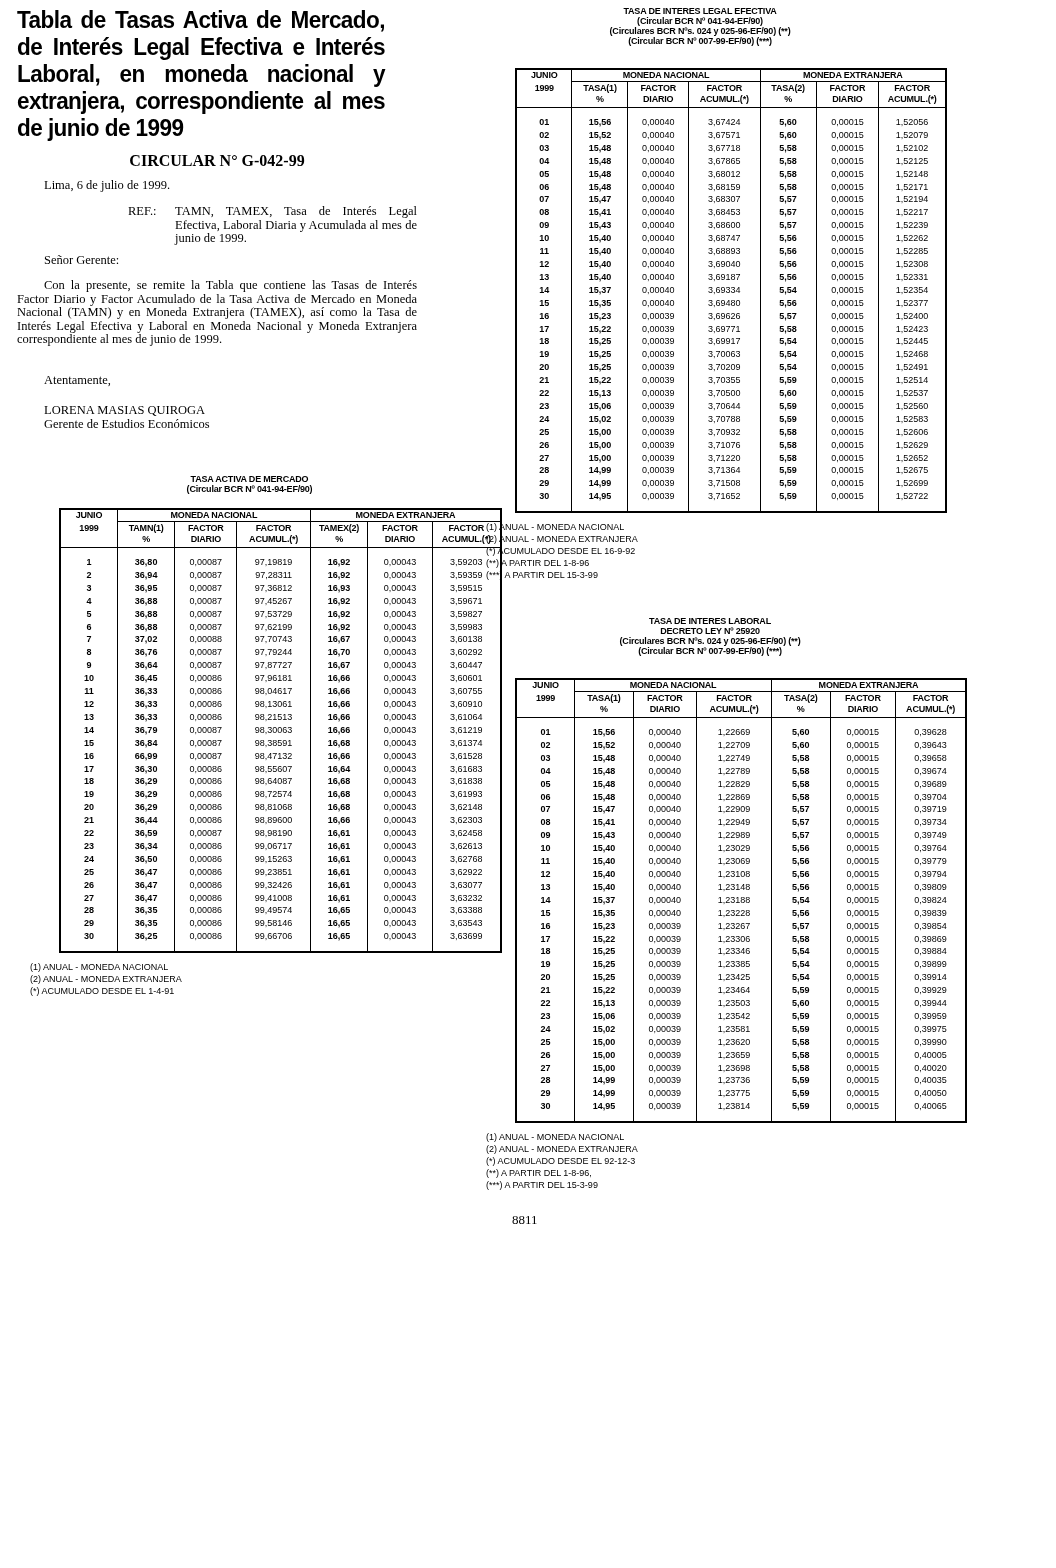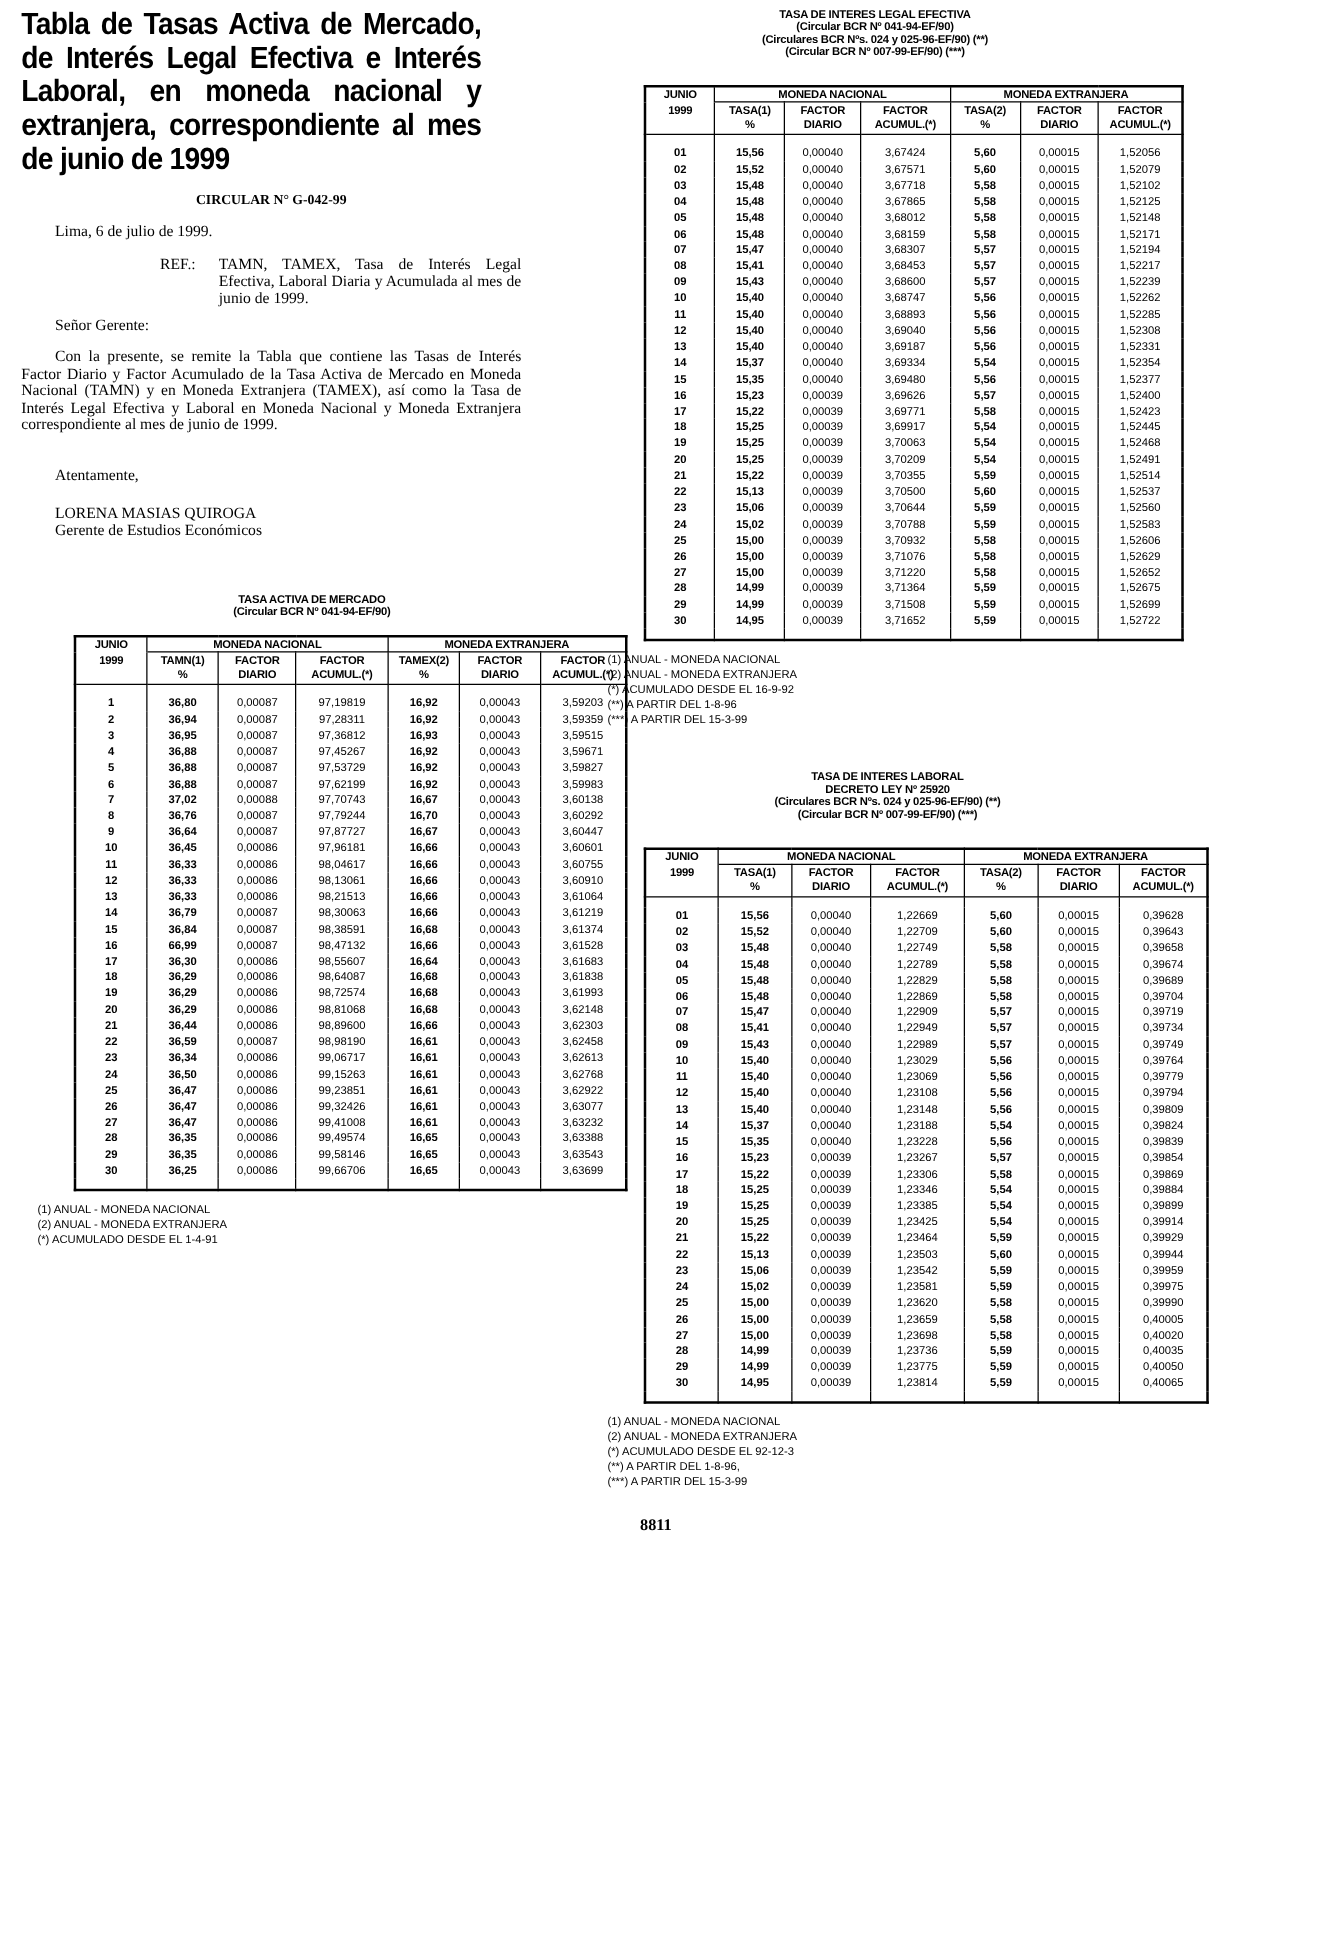--- a/index.html
+++ b/index.html
@@ -1,40 +1,40 @@
 <!DOCTYPE html>
 <html><head>
 <meta charset="utf-8">
 <style>
   html, body { margin:0; padding:0; background:#ffffff; }
   body { width:1056px; height:1568px; position:relative; overflow:hidden; color:#000; font-family:"Liberation Sans", sans-serif; }
   .abs { position:absolute; }
   .headline { left:17px; top:6px; width:400px; font-family:"Liberation Sans", sans-serif; font-weight:bold; font-size:24.5px; line-height:27px; letter-spacing:-0.6px; text-align:justify; transform:scaleX(0.92); transform-origin:left top; }
   .serif { font-family:"Liberation Serif", serif; font-size:12.5px; line-height:13.5px; }
-  .circular { left:17px; top:154px; width:400px; text-align:center; font-weight:bold; font-size:11px; }
+  .circular { left:17px; top:154px; width:400px; text-align:center; font-weight:bold; font-size:16px; }
   .lima { left:44px; top:179px; }
   .ref-label { left:128px; top:205px; }
   .ref-text { left:175px; top:205px; width:242px; text-align:justify; }
   .senor { left:44px; top:254px; }
   .body-par { left:17px; top:279px; width:400px; text-align:justify; text-indent:27px; }
   .atent { left:44px; top:374px; }
   .sign { left:44px; top:404px; }
   .tbl-title { font-weight:bold; font-size:9px; line-height:10px; text-align:center; letter-spacing:-0.2px; }
   table.t { border-collapse:collapse; position:absolute; font-family:"Liberation Sans", sans-serif; font-size:9px;margin-left:31px; }
   table.t td, table.t th { border-left:1.5px solid #000; border-right:1.5px solid #000; padding:0; text-align:center; font-weight:normal; }
   table.t { border:2px solid #000; }
   table.t th { font-weight:bold; font-size:9px; line-height:11px; letter-spacing:-0.2px; }
   table.t tr.h1 th { border-bottom:1.5px solid #000; }
   table.t tr.h1 th.junio { border-bottom:none; }
   table.t tr.h2 th { border-bottom:1.5px solid #000; padding-top:1px; padding-bottom:2px; }
   table.t tr.spacer td { height:8px; }
   table.t td { line-height:12.9px; height:12.9px; }
   table.t td.b { font-weight:bold; }
   .notes { font-size:9px; line-height:12px; }
-  .pagenum { left:512px; top:1212px; font-family:"Liberation Serif", serif; font-weight:bold; font-size:13px; }
+  .pagenum { left:512px; top:1212px; font-family:"Liberation Serif", serif; font-weight:normal; font-size:13px; }
 </style>
 </head>
 <body>
 
 <div class="abs headline">Tabla de Tasas Activa de Mercado, de Interés Legal Efectiva e Interés Laboral, en moneda nacional y extranjera, correspondiente al mes de junio de 1999</div>
 <div class="abs serif circular">CIRCULAR N° G-042-99</div>
 <div class="abs serif lima">Lima, 6 de julio de 1999.</div>
 <div class="abs serif ref-label">REF.:</div>
 <div class="abs serif ref-text">TAMN, TAMEX, Tasa de Interés Legal Efectiva, Laboral Diaria y Acumulada al mes de junio de 1999.</div>
 <div class="abs serif senor">Señor Gerente:</div>

